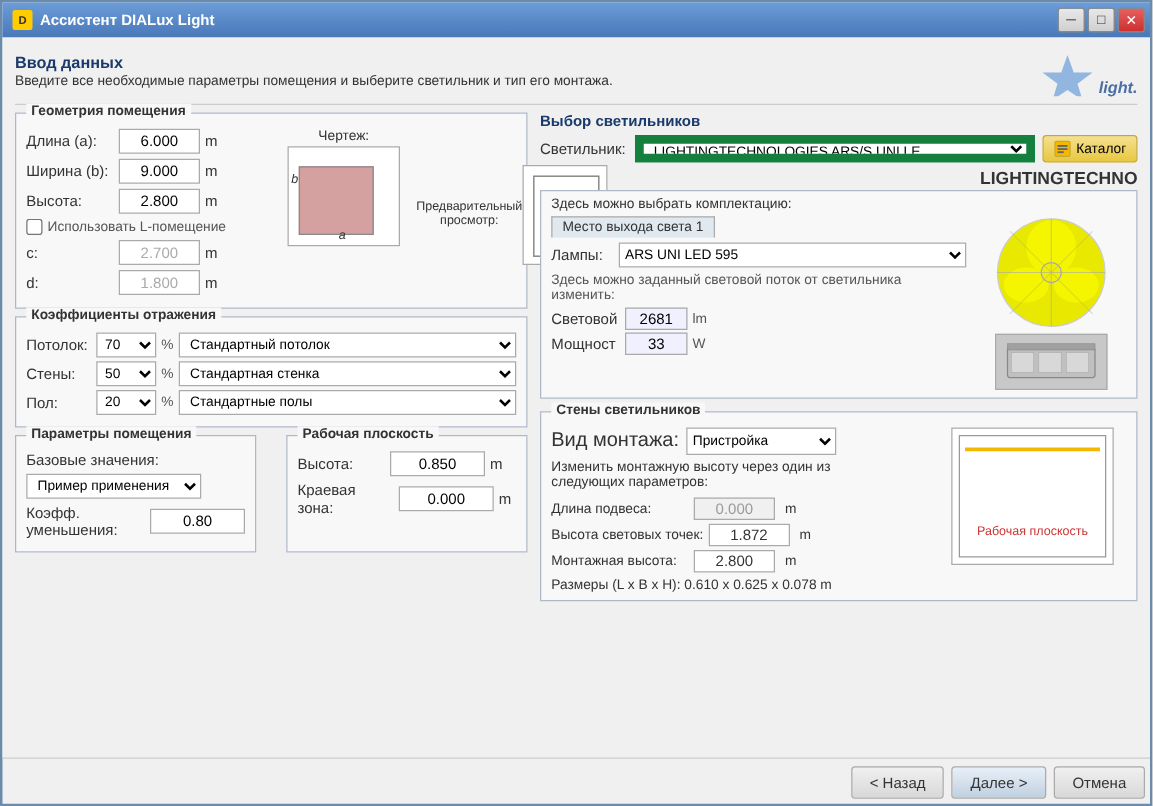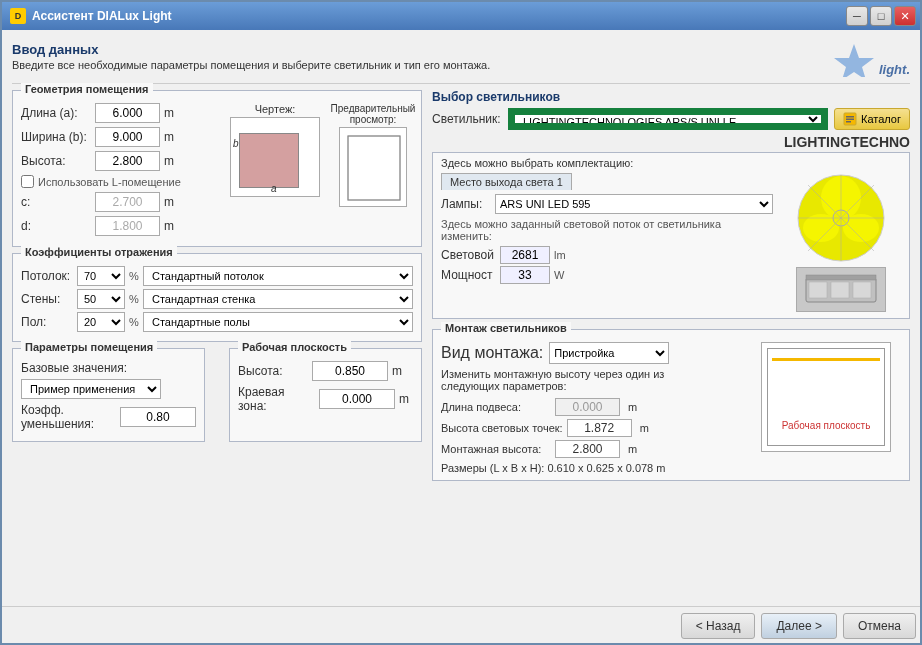--- a/index.html
+++ b/index.html
@@ -222,21 +222,20 @@
       position: absolute;
       top: 20px;
       left: 2px;
       font-size: 10px;
       color: #333;
       font-style: italic;
     }
     .preview-area {
       width: 80px;
       display: flex;
-      flex-direction: column;
       align-items: center;
     }
     .preview-label {
       font-size: 10px;
       color: #333;
       text-align: center;
       margin-bottom: 2px;
     }
     .preview-canvas {
       width: 68px;
@@ -792,21 +791,21 @@
                     <rect x="52" y="12" width="18" height="16" fill="#d8d8d8" stroke="#aaa" stroke-width="0.5"></rect>
                     <rect x="5" y="5" width="70" height="5" fill="#a0a0a0" stroke="#888" stroke-width="0.5"></rect>
                   </svg>
                 </div>
               </div>
             </div>
           </div>
         </div>
 
         <div class="mounting-section">
-          <span class="mounting-title">Монтаж светильников</span>
+          <span class="mounting-title">Стены светильников</span>
           <div class="mounting-content">
             <div class="mounting-left">
               <div class="mounting-type-row">
                 <span style="font-size:16px;color:#333;min-width:90px;">Вид монтажа:</span>
                 <select style="width:120px;height:22px;border:1px solid #aaa;background:white;font-size:11px;">
                   <option>Пристройка</option>
                 </select>
               </div>
               <div style="font-size:11px;color:#333;margin-bottom:6px;max-width:260px;">Изменить монтажную высоту через один из следующих параметров:</div>
               <div class="mount-param-row">

